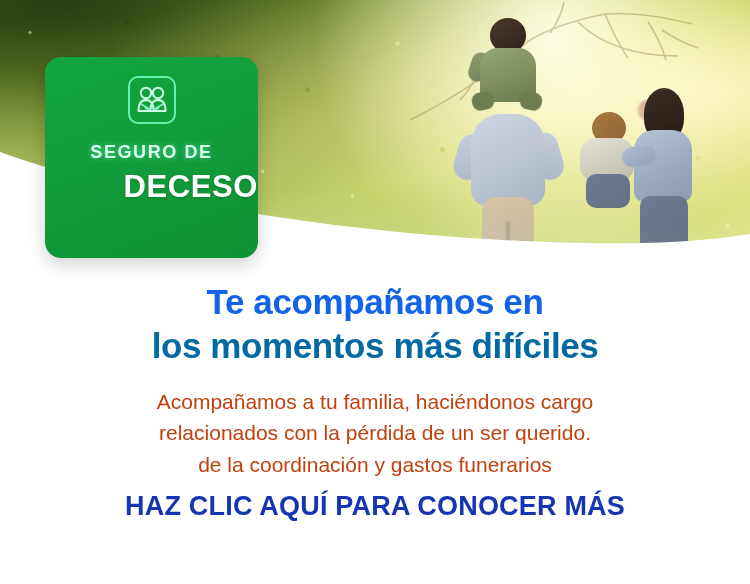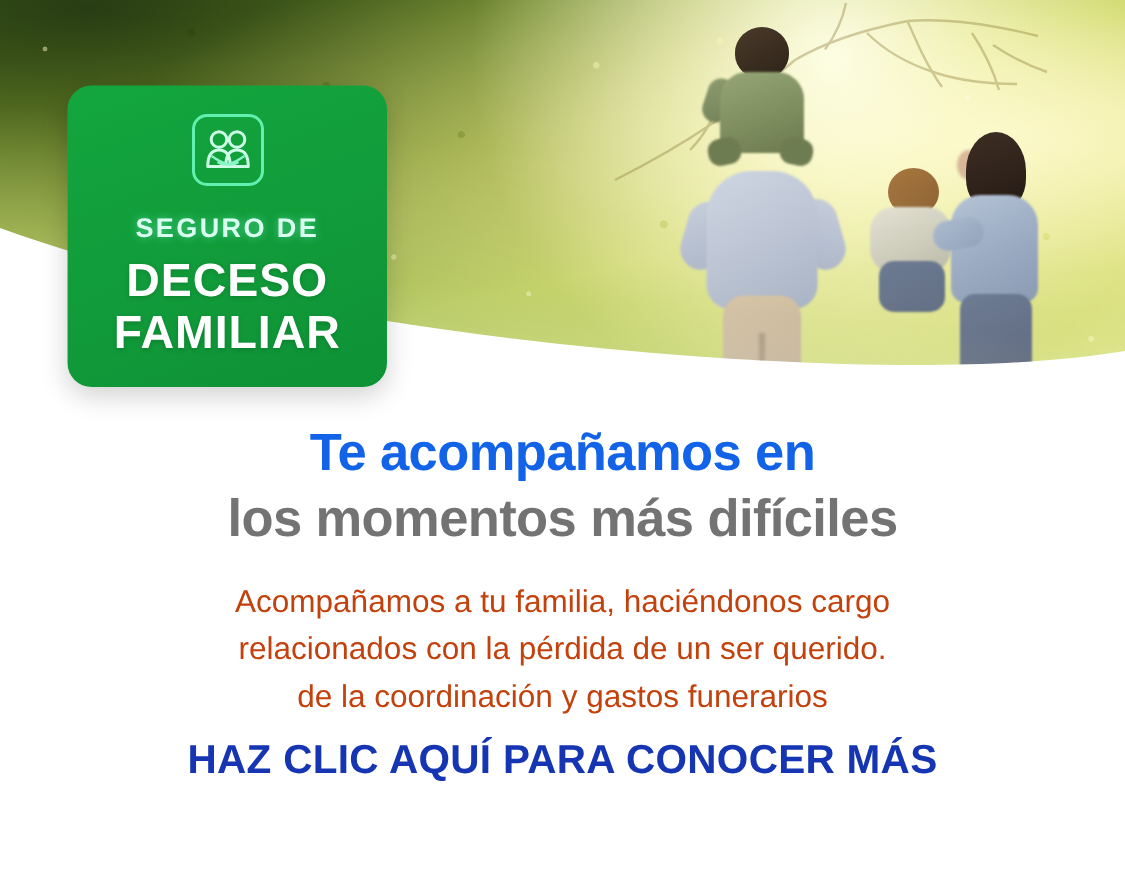--- a/index.html
+++ b/index.html
@@ -266,21 +266,21 @@
     position: absolute;
     left: 0; right: 0; top: 112px;
     font-family: "Liberation Sans", sans-serif;
     font-size: 31px;
     font-weight: 700;
     letter-spacing: 0.6px;
     line-height: 1.13;
     color: #ffffff;
     text-shadow: 0 1px 3px rgba(0,60,20,0.25);
   }
-  .badge-title > span { display: block; }
+  .badge-title > span { display: block; text-align: right; }
 
   
   .content {
     position: absolute;
     left: 0;
     top: 280px;
     width: 750px;
     text-align: center;
   }
 
@@ -288,21 +288,21 @@
     margin: 0;
     padding: 0 20px;
     font-family: "Liberation Sans", sans-serif;
     font-size: 35px;
     font-weight: 700;
     line-height: 1.25;
     letter-spacing: -0.4px;
     text-align: center;
   }
   .headline .ln1 { display: block; color: #1263e8; }
-  .headline .ln2 { display: block; color: #737373; }
+  .headline .ln2 { display: block; color: #0369a1; }
 
   .body-copy {
     margin: 18px auto 0;
     width: 640px;
     font-family: "Liberation Sans", sans-serif;
     font-size: 21px;
     font-weight: 400;
     line-height: 1.52;
     color: #c2410c;
   }
@@ -393,21 +393,20 @@
         <path d="M23.5 36 C 23.5 27.5, 27 25, 31 25 C 35 25, 38.5 27.5, 38.5 36 Z" fill="none" stroke="#ccffe6" stroke-width="2" stroke-linejoin="round"></path>
         <path d="M14 29 C 20 33, 26 37, 32 33" fill="none" stroke="#8bf5c8" stroke-width="1.7"></path>
         <path d="M36 29 C 30 33, 24 37, 18 33" fill="none" stroke="#8bf5c8" stroke-width="1.7"></path>
       </svg>
     </div>
 
     <div class="badge-kicker">SEGURO DE</div>
 
     <div class="badge-title">
       <span>DECESO</span>
-      <span>FAMILIAR</span>
     </div>
   </div>
 
   <div class="content">
 
     <h1 class="headline">
       <span class="ln1">Te acompañamos en</span>
       <span class="ln2">los momentos más difíciles</span>
     </h1>
 

